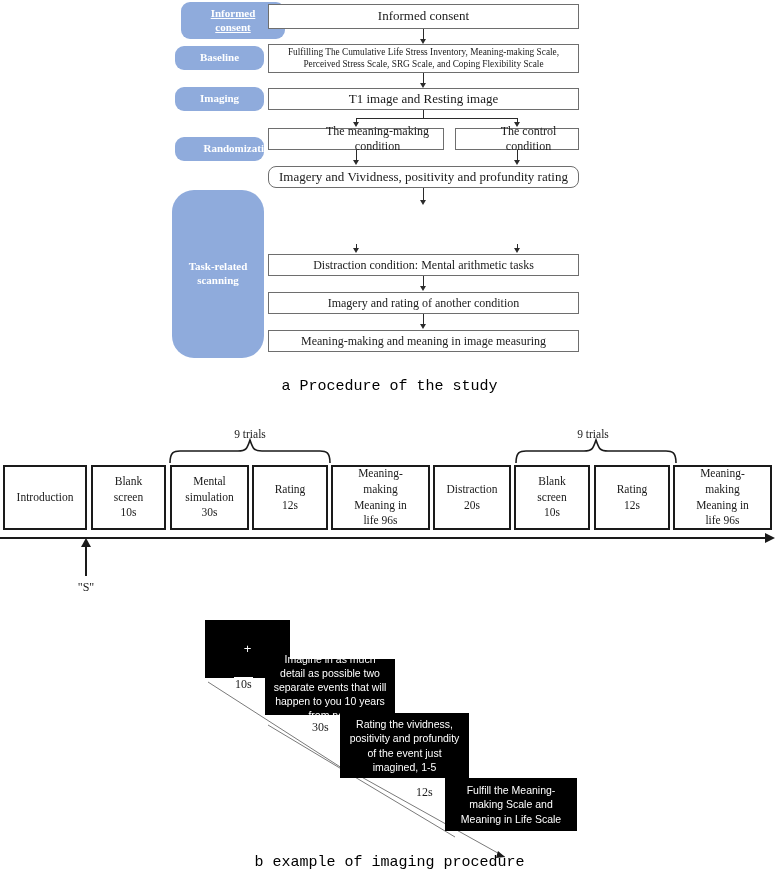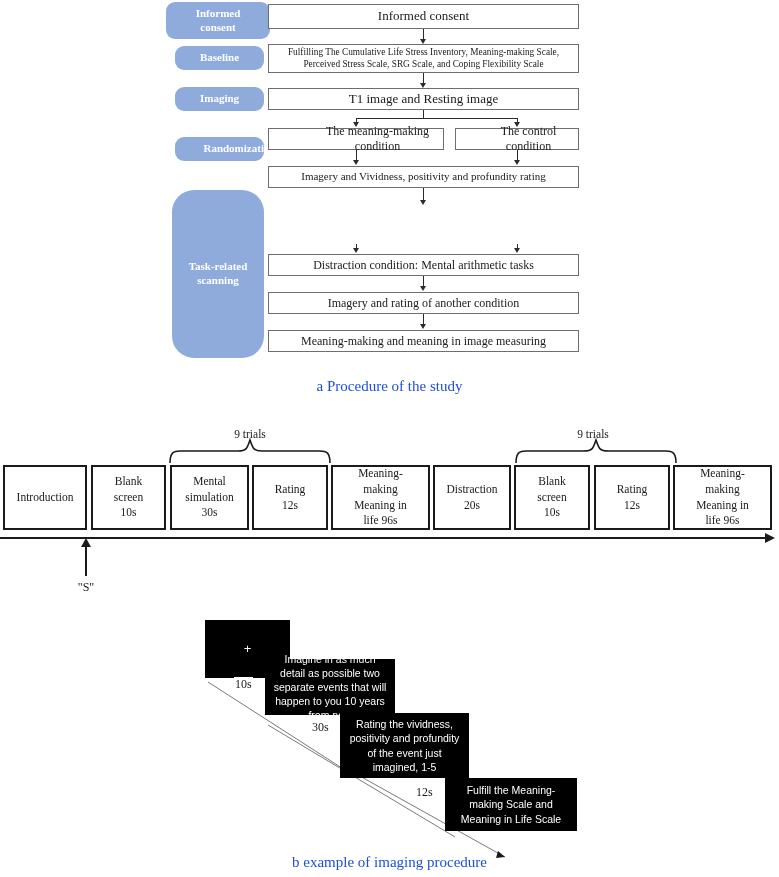--- a/index.html
+++ b/index.html
@@ -53,23 +53,23 @@
     position: absolute;
     width: 0; height: 0;
     border-left: 3.5px solid transparent;
     border-right: 3.5px solid transparent;
     border-top: 5px solid #2b2b2b;
   }
 
   .caption {
     position: absolute;
     text-align: center;
-    font-family: Liberation Serif, serif;
+    font-family: Liberation Mono, monospace;
     font-size: 15px;
-    color: #1d4ed8;
+    color: #000000;
   }
 
   
   #panel-b { position: absolute; left: 0; top: 395px; width: 779px; height: 482px; }
 
   .tl-box {
     position: absolute;
     border: 2px solid #1a1a1a;
     background: #ffffff;
     display: flex;
@@ -139,21 +139,21 @@
     background: #ffffff;
     padding: 0 1px;
     z-index: 5;
   }
 </style>
 </head>
 <body>
 
 <div id="panel-a">
 
-  <div class="stage-pill" style="left: 166px; top: 2px; width: 104px; height: 37px; white-space: pre-line;">Informed
+  <div class="stage-pill" style="left: 181px; top: 2px; width: 104px; height: 37px; white-space: pre-line; text-decoration: underline;">Informed
 consent</div>
 
   <div class="stage-pill" style="left: 175px; top: 46px; width: 89px; height: 24px; white-space: pre-line;">Baseline</div>
 
   <div class="stage-pill" style="left: 175px; top: 87px; width: 89px; height: 24px; white-space: pre-line;">Imaging</div>
 
   <div class="stage-pill" style="left: 175px; top: 137px; width: 89px; height: 24px; white-space: pre-line; padding-left: 44px;">Randomization</div>
 
   <div class="stage-pill" style="left: 172px; top: 190px; width: 92px; height: 168px; border-radius: 22px; white-space: pre-line;">Task-related
 scanning</div>
@@ -161,21 +161,21 @@
   <div class="flow-box" style="left:268px; top:4px; width:311px; height:25px; font-size:13px;">Informed consent</div>
 
   <div class="flow-box" style="left:268px; top:44px; width:311px; height:29px; font-size:9.3px;">Fulfilling The Cumulative Life Stress Inventory, Meaning-making Scale, Perceived Stress Scale, SRG Scale, and Coping Flexibility Scale</div>
 
   <div class="flow-box" style="left:268px; top:88px; width:311px; height:22px; font-size:13px;">T1 image and Resting image</div>
 
   <div class="flow-box" style="left:268px; top:128px; width:176px; height:22px; font-size:12px;padding-left:48px;">The meaning-making condition</div>
 
   <div class="flow-box" style="left:455px; top:128px; width:124px; height:22px; font-size:12px;padding-left:28px;">The control condition</div>
 
-  <div class="flow-box" style="left:268px; top:166px; width:311px; height:22px; font-size:11px;">Imagery and Vividness, positivity and profundity rating</div>
+  <div class="flow-box" style="left:268px; top:166px; width:311px; height:22px; font-size:13px;border-radius:8px;">Imagery and Vividness, positivity and profundity rating</div>
 
 
   <div class="flow-box" style="left:268px; top:254px; width:311px; height:22px; font-size:12px;">Distraction condition: Mental arithmetic tasks</div>
 
   <div class="flow-box" style="left:268px; top:292px; width:311px; height:22px; font-size:12px;">Imagery and rating of another condition</div>
 
   <div class="flow-box" style="left:268px; top:330px; width:311px; height:22px; font-size:12px;">Meaning-making and meaning in image measuring</div>
 
   <div class="vline" style="left:423px; top:29px; height:11px;"></div>
   <div class="arrow-dn" style="left:420px; top:39px;"></div>

